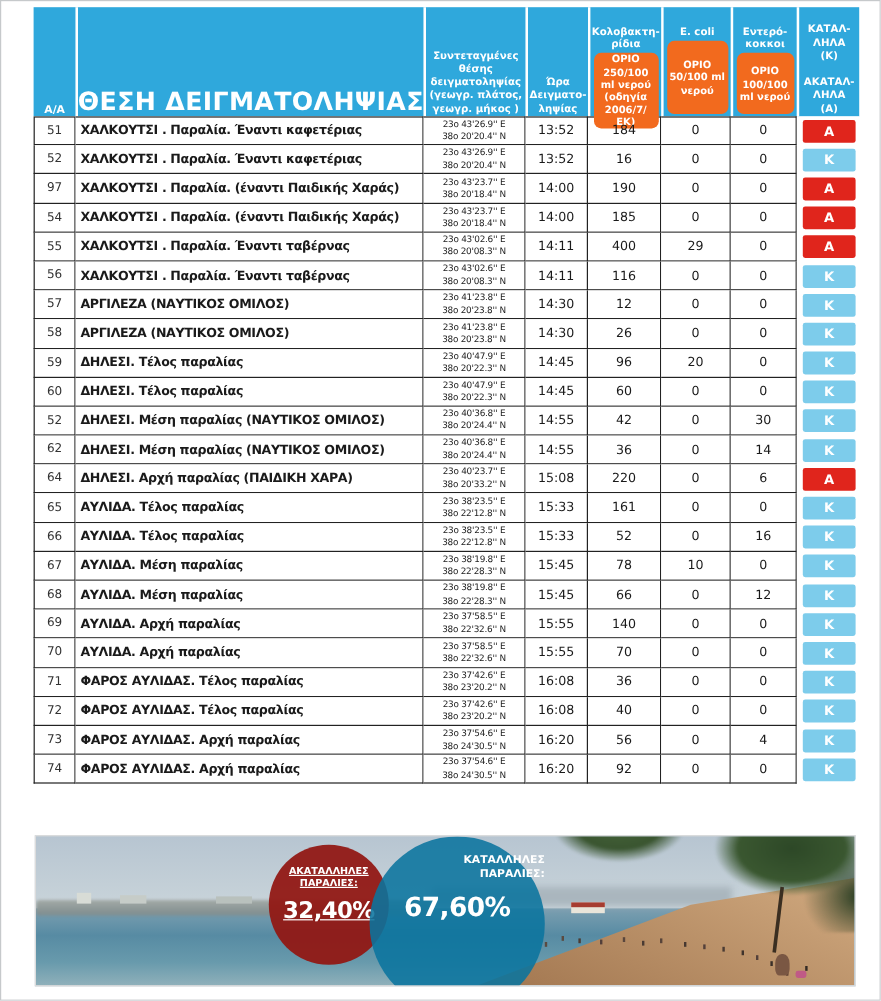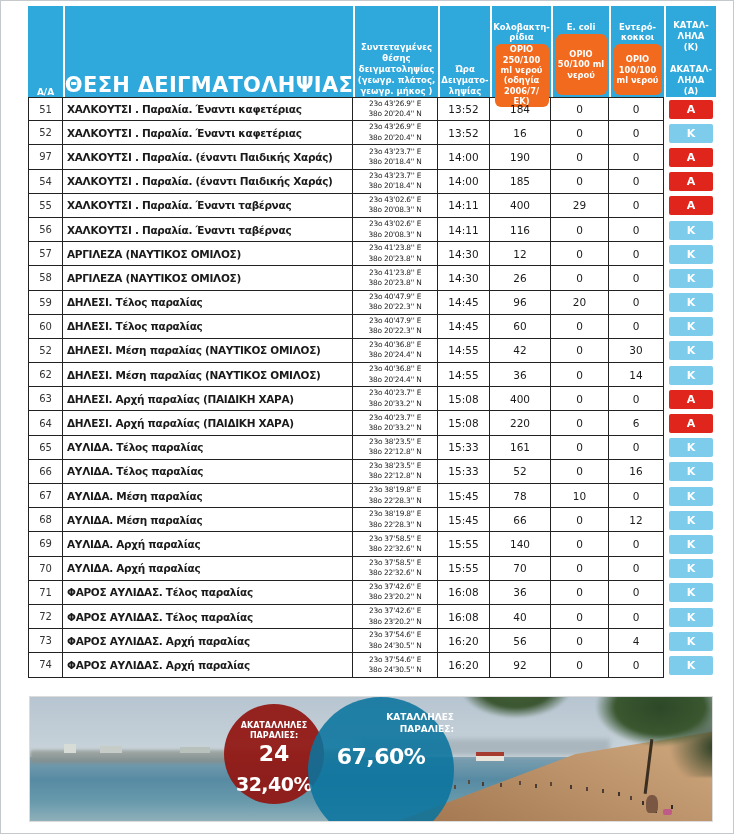--- a/index.html
+++ b/index.html
@@ -73,21 +73,21 @@
   .people { position: absolute; top: 0; left: 0; width: 2px; height: 4px; background: transparent;
     box-shadow: 438px 83px #5a4a40, 452px 85px #4a3b33, 470px 86px #53403a, 489px 84px #5a463c,
                 505px 87px #4a3b33, 520px 85px #584439, 540px 88px #463831, 556px 90px #53403a,
                 572px 92px #4a3b33, 588px 95px #3f332c, 600px 99px #53403a, 612px 104px #3a2f28,
                 625px 112px #4a3028, 641px 108px #332a24, 424px 88px #5a4a40;
   }
   .sitter { position: absolute; right: 54px; bottom: 8px; width: 12px; height: 18px; background: #7a5743; border-radius: 45% 45% 30% 30%; filter: blur(.4px); }
   .pinkbag { position: absolute; right: 40px; bottom: 6px; width: 9px; height: 6px; background: #c05a86; border-radius: 2px; }
 
   .circle { position: absolute; border-radius: 50%; color: #fff; text-align: center; font-weight: bold; }
-  .circle.red  { left: 194px; top: 7px; width: 100px; height: 100px; background: rgba(146, 23, 19, .94); z-index: 2; }
+  .circle.red  { left: 194px; top: 7px; width: 100px; height: 100px; background: rgba(146, 23, 19, .94); z-index: 2; text-decoration: underline; }
   .circle.blue { left: 278px; top: 0;  width: 146px; height: 146px; background: rgba(10, 116, 158, .88); z-index: 3; }
   .circle .lbl { white-space: pre-line; }
   .circle.red  .lbl { font-size: 8px;  line-height: 1.25; padding-top: 17px; }
   .circle.blue .lbl { font-size: 9px;  line-height: 1.3;  padding-top: 15px; text-align: right; }
   .circle.red  .count { font-size: 22px; line-height: 1.15; }
   .circle.blue .count { font-size: 26px; line-height: 1.2; }
   .circle.red  .pct { font-size: 19px; margin-top: 7px; letter-spacing: -0.5px; }
   .circle.blue .pct { font-size: 22px; margin-top: 9px; letter-spacing: -0.5px; }
 </style>
 </head>
@@ -362,35 +362,20 @@
       </td>
       <td class="c-num">14:55</td>
       <td class="c-num">36</td>
       <td class="c-num">0</td>
       <td class="c-num">14</td>
       <td class="c-status">
         <div class="chip k">Κ</div>
       </td>
     </tr>
 
-    <tr>
-      <td class="c-aa">63</td>
-      <td class="c-loc">ΔΗΛΕΣΙ. Αρχή  παραλίας (ΠΑΙΔΙΚΗ ΧΑΡΑ)</td>
-      <td class="c-coord">
-        <div>23o 40'23.7'' E</div>
-        <div>38o 20'33.2'' N</div>
-      </td>
-      <td class="c-num">15:08</td>
-      <td class="c-num">400</td>
-      <td class="c-num">0</td>
-      <td class="c-num">0</td>
-      <td class="c-status">
-        <div class="chip a">Α</div>
-      </td>
-    </tr>
 
     <tr>
       <td class="c-aa">64</td>
       <td class="c-loc">ΔΗΛΕΣΙ. Αρχή  παραλίας (ΠΑΙΔΙΚΗ ΧΑΡΑ)</td>
       <td class="c-coord">
         <div>23o 40'23.7'' E</div>
         <div>38o 20'33.2'' N</div>
       </td>
       <td class="c-num">15:08</td>
       <td class="c-num">220</td>
@@ -575,21 +560,20 @@
     <div class="building-red"></div>
     <div class="people"></div>
     <div class="trees"></div>
     <div class="trunk"></div>
     <div class="sitter"></div>
     <div class="pinkbag"></div>
 
     <div class="circle red">
       <div class="lbl">ΑΚΑΤΑΛΛΗΛΕΣ
 ΠΑΡΑΛΙΕΣ:</div>
-      <div class="count">24</div>
       <div class="pct">32,40%</div>
     </div>
     <div class="circle blue">
       <div class="lbl">ΚΑΤΑΛΛΗΛΕΣ
 ΠΑΡΑΛΙΕΣ:</div>
       <div class="pct">67,60%</div>
     </div>
   </div>
 
 </div>

